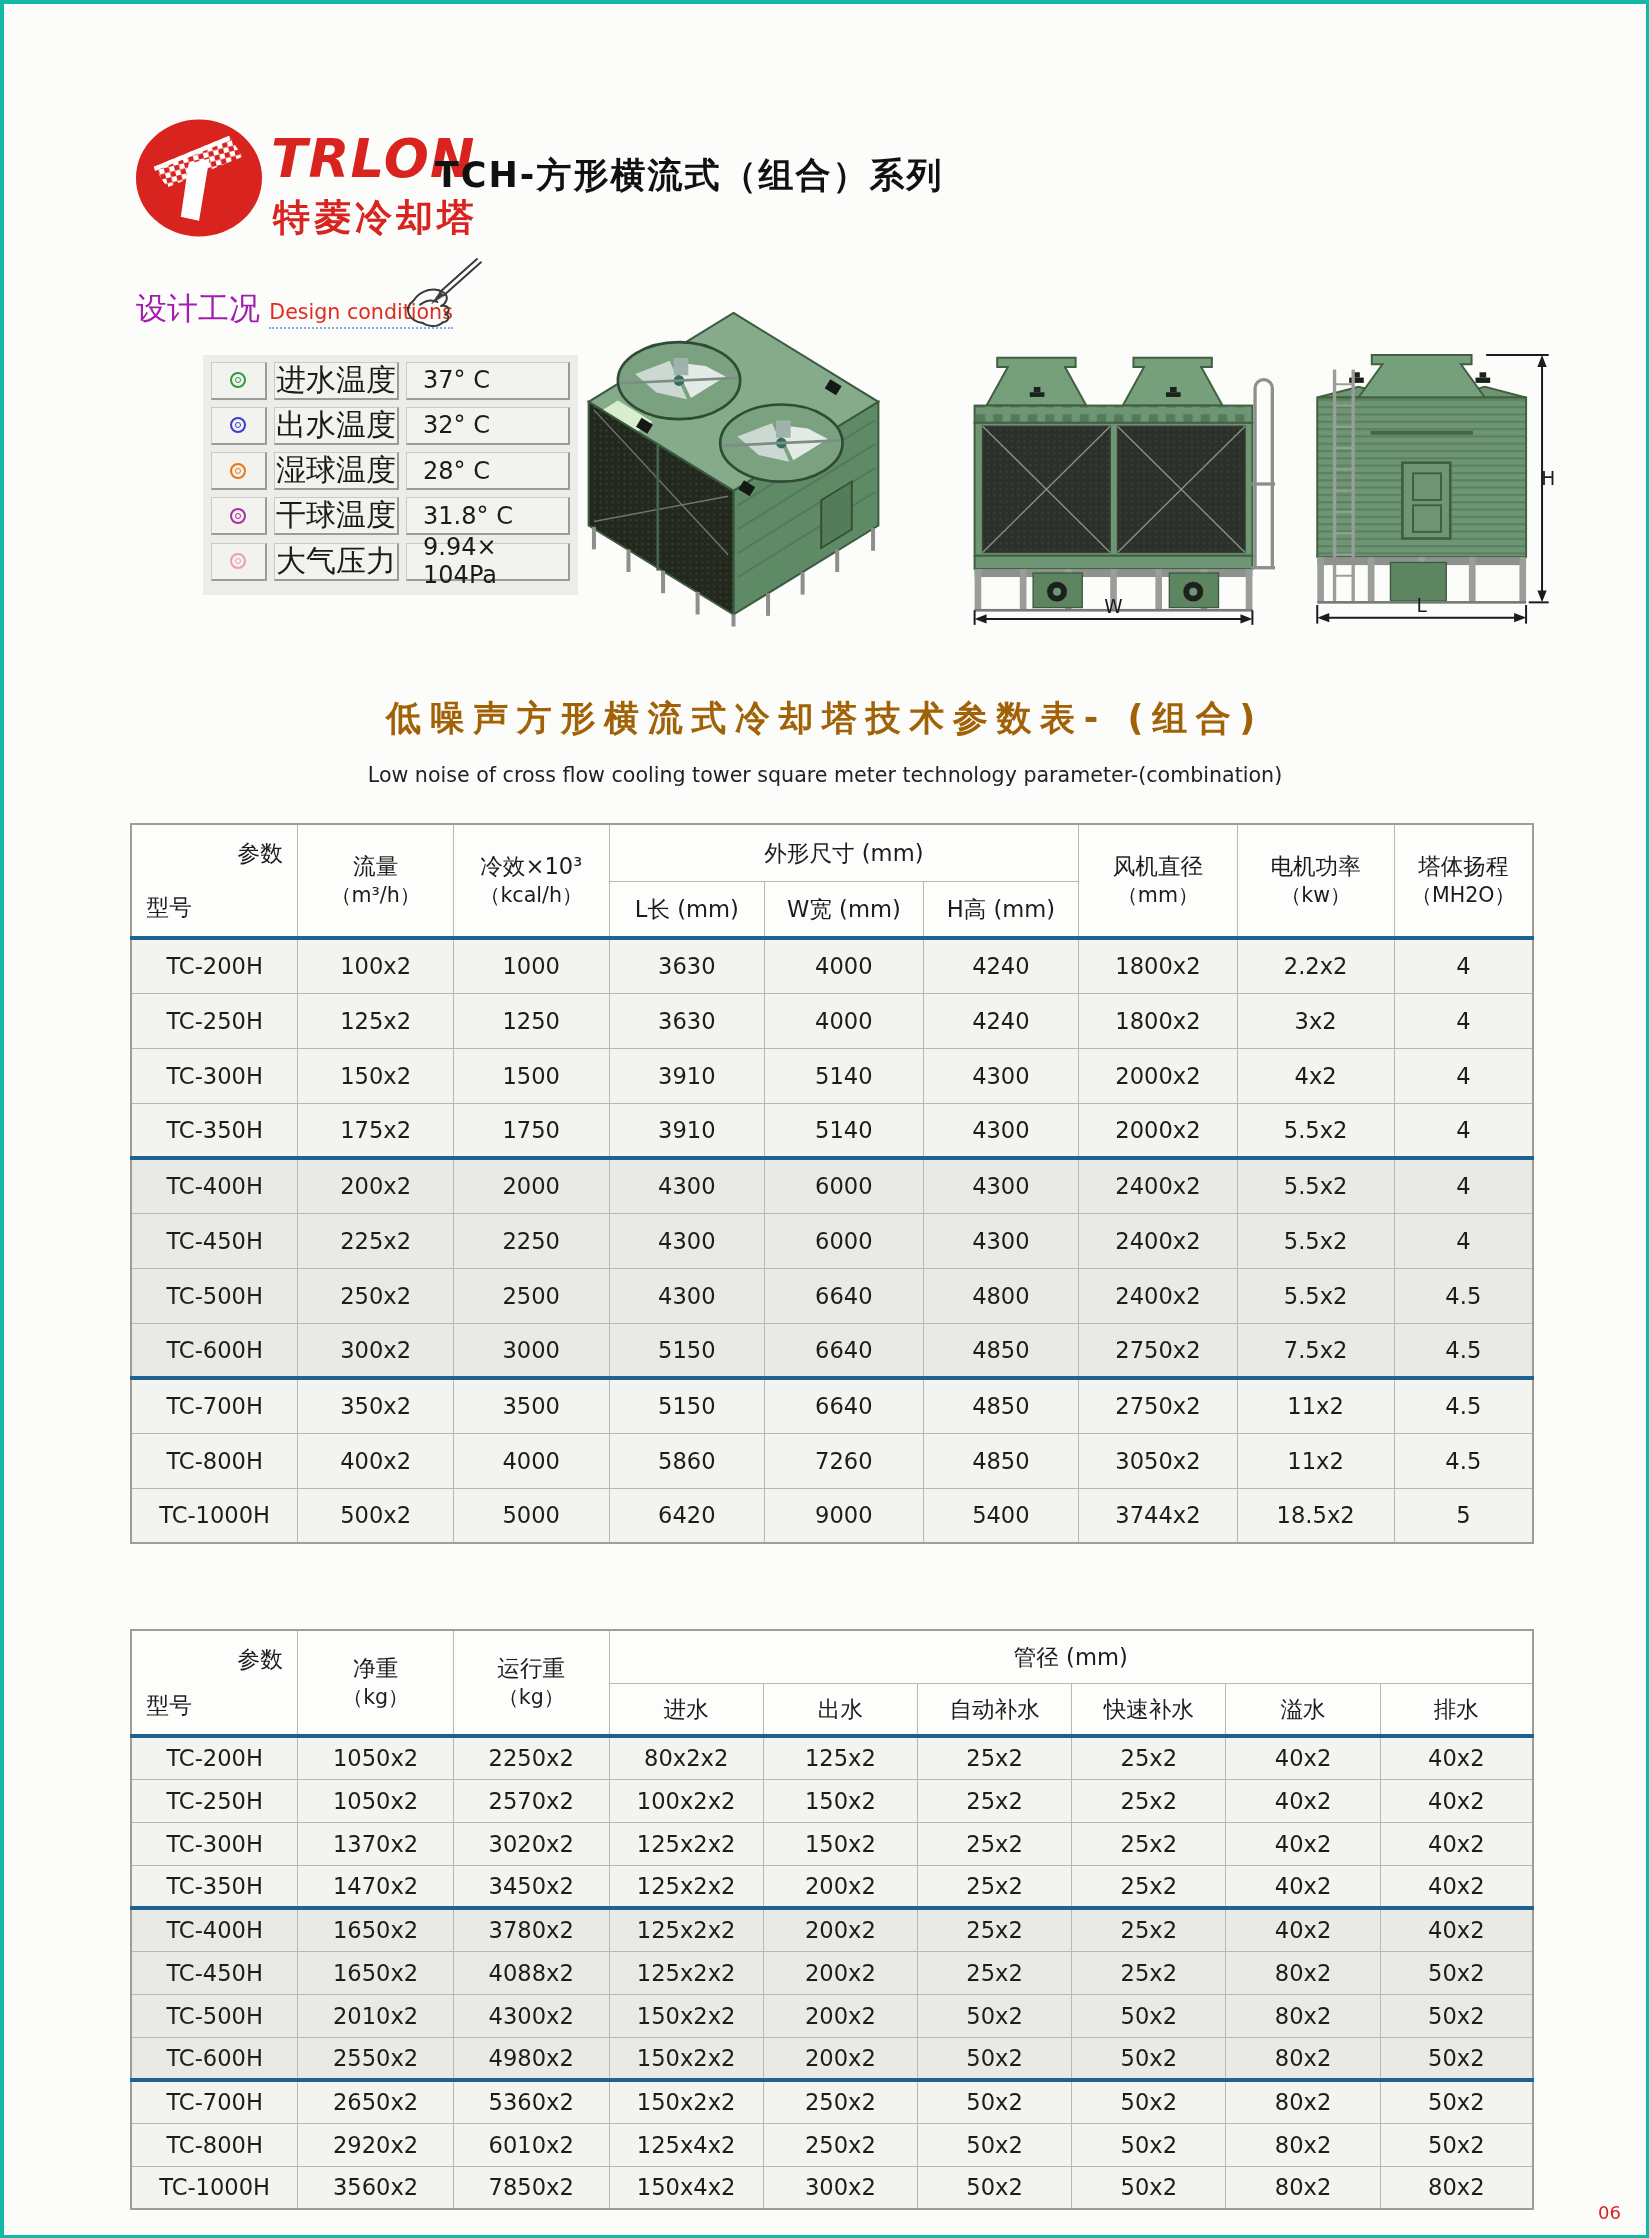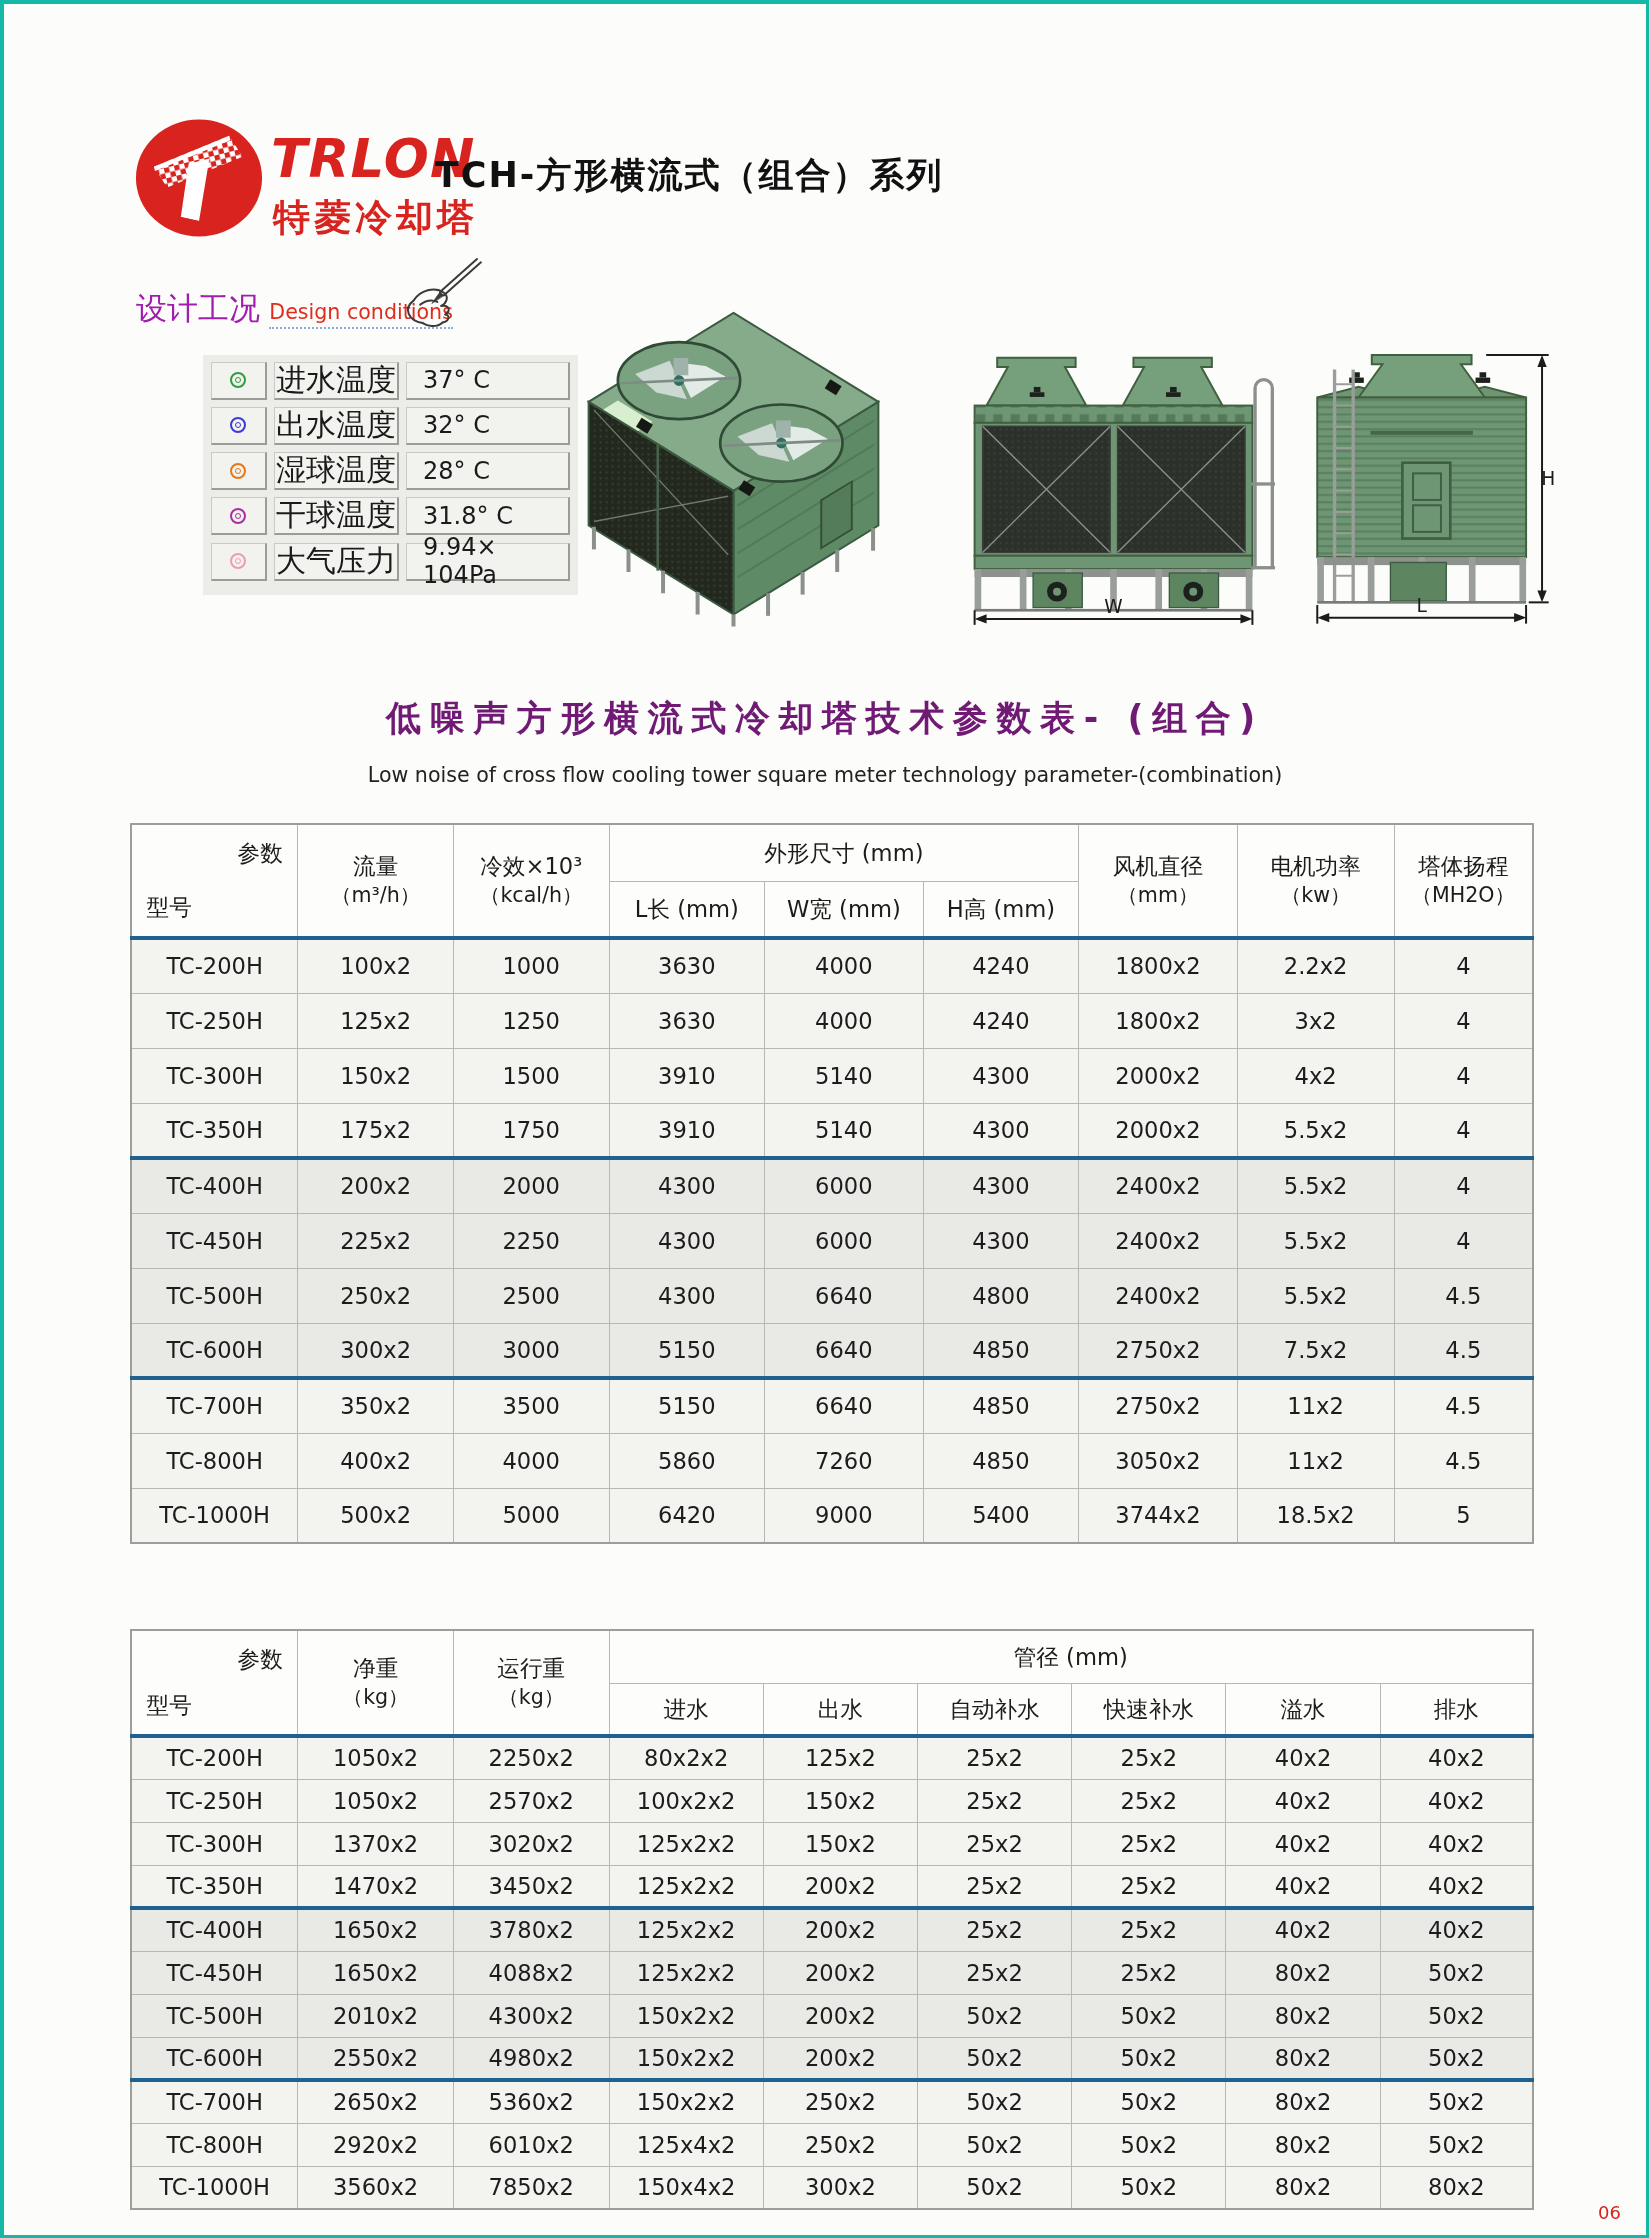--- a/index.html
+++ b/index.html
@@ -59,21 +59,21 @@
   .bullet::after{
     content:"";width:6px;height:6px;border:1.3px solid currentColor;border-radius:50%;box-sizing:border-box;
   }
   
   .tower-3d{position:absolute;left:570px;top:298px;}
   .tower-front{position:absolute;left:952px;top:327px;}
   .tower-side{position:absolute;left:1288px;top:327px;}
   
   .sec-title{
     position:absolute;left:0;top:691px;width:100%;
-    text-align:center;font-size:35px;font-weight:bold;letter-spacing:8.6px;color:#701a75;
+    text-align:center;font-size:35px;font-weight:bold;letter-spacing:8.6px;color:#a16207;
   }
   .sec-sub{
     position:absolute;left:0;top:759px;width:100%;
     text-align:center;font-size:20.6px;color:#222;
   }
   
   table.spec{
     position:absolute;left:126px;width:1404px;
     border-collapse:collapse;table-layout:fixed;
     border:2px solid #9d9d9a;

